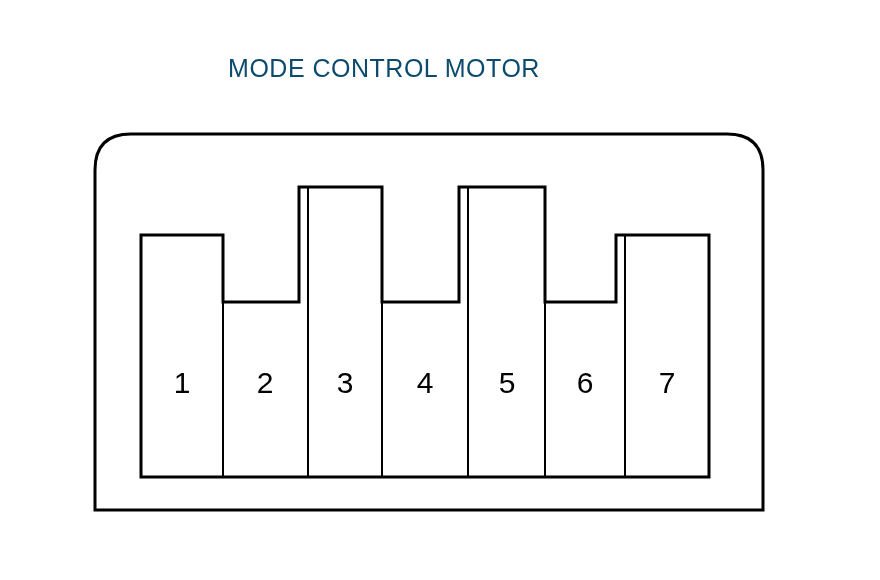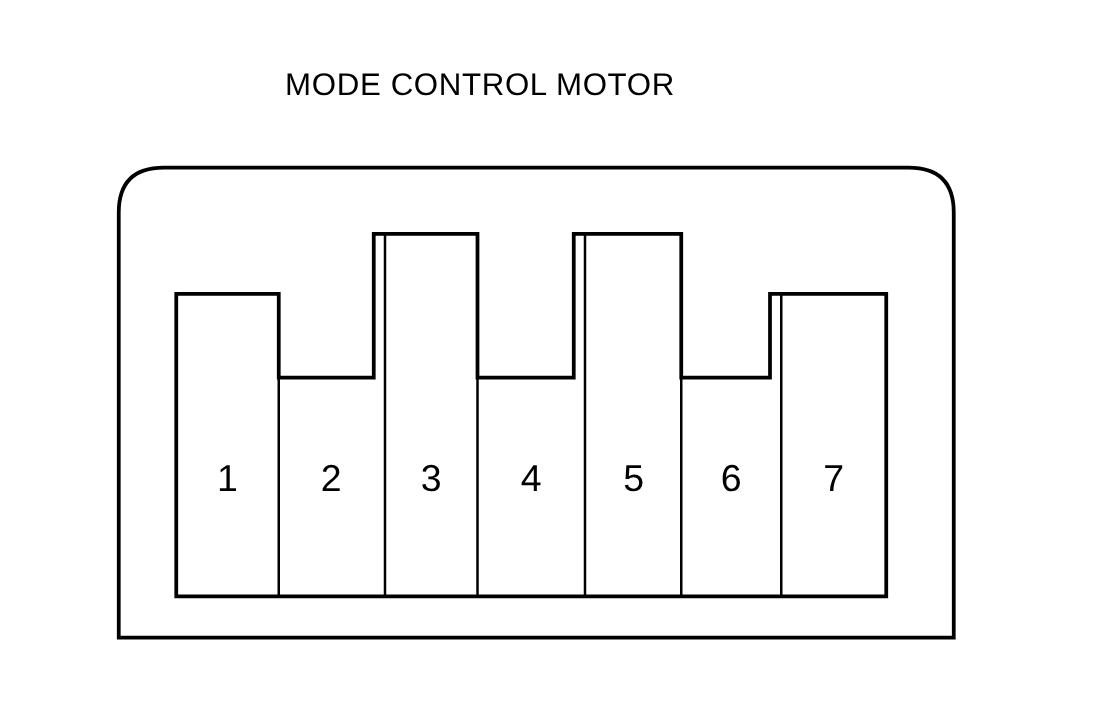--- a/index.html
+++ b/index.html
@@ -24,21 +24,21 @@
   #diagram-title {
     position: absolute;
     left: 0;
     top: 54px;
     width: 768px;
     text-align: center;
     font-family: "Liberation Sans", sans-serif;
     font-size: 25px;
     font-weight: 400;
     letter-spacing: 0.5px;
-    color: #000000;
+    color: #0c4a6e;
     white-space: nowrap;
   }
   #connector-figure {
     position: absolute;
     left: 0;
     top: 0;
     width: 880px;
     height: 580px;
   }
   .pin-number {

